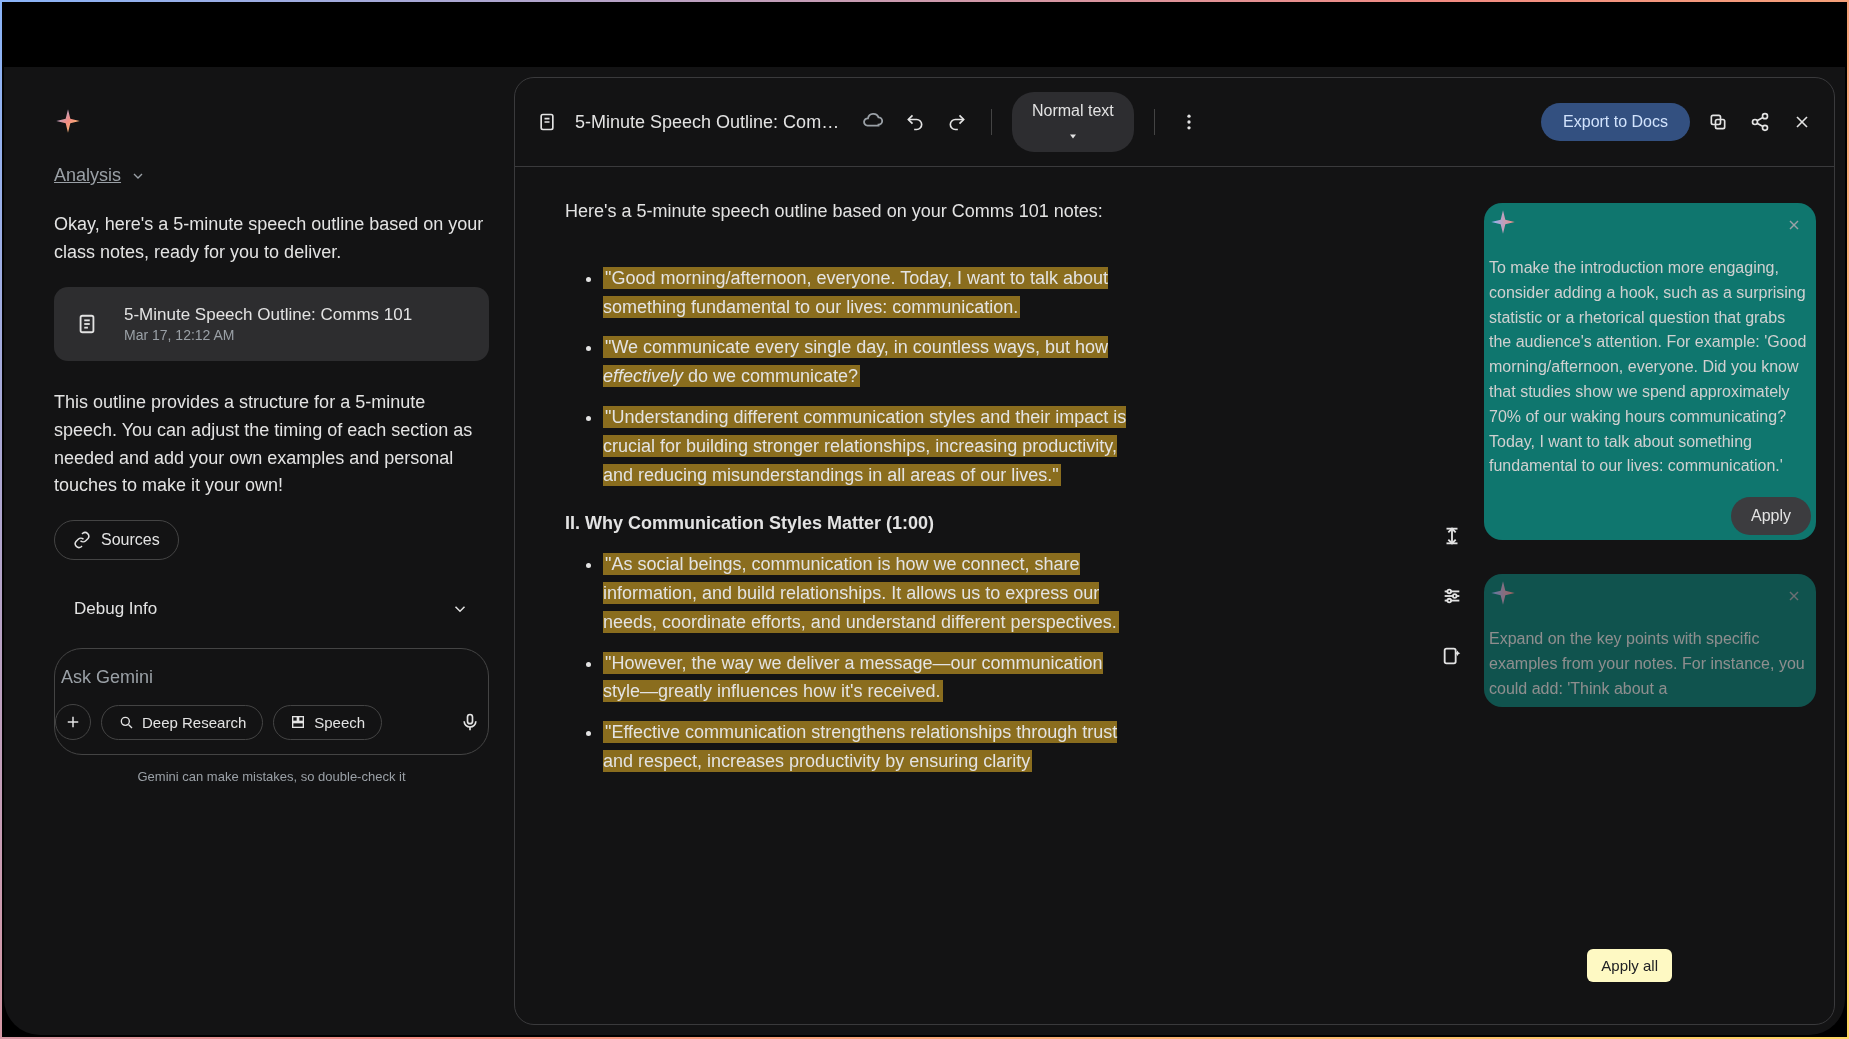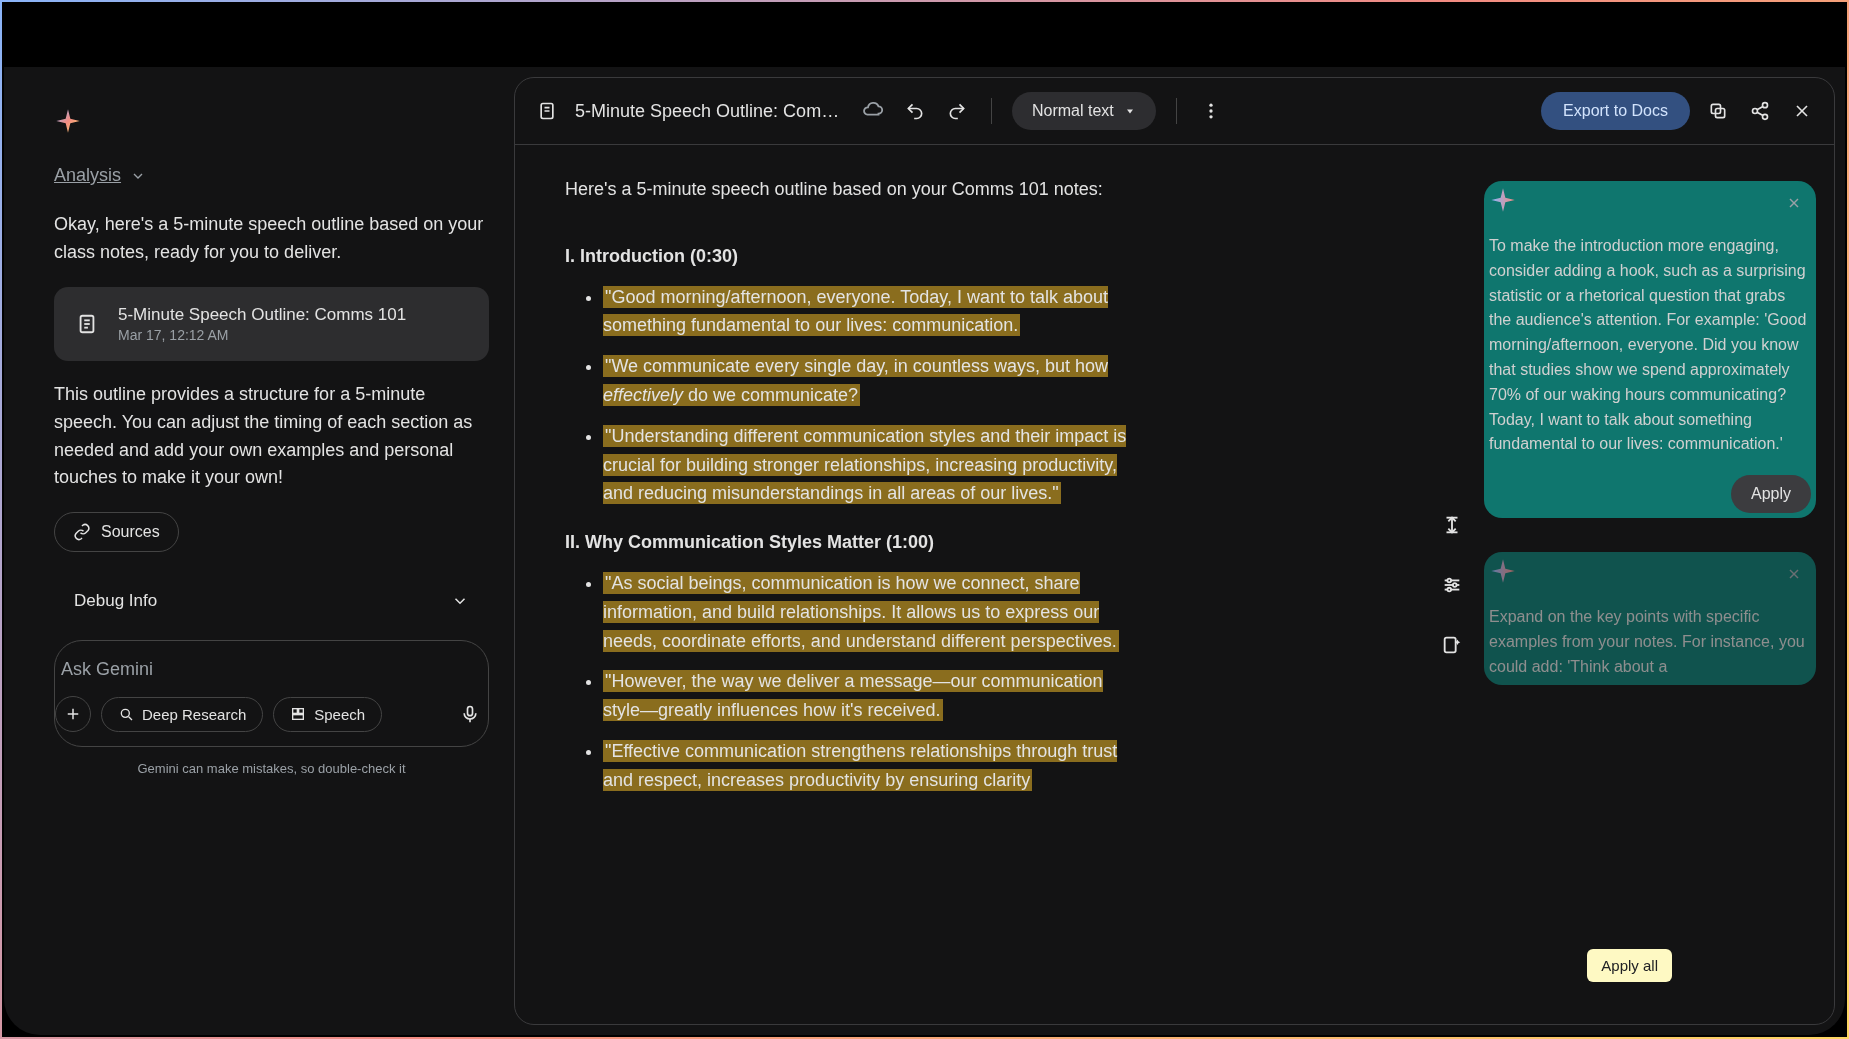--- a/index.html
+++ b/index.html
@@ -54,22 +54,22 @@
     line-height: 1.55;
     color: #e3e3e3;
     margin-bottom: 20px;
   }
   .file-card {
     background: #2d2d2f;
     border-radius: 14px;
     padding: 18px 20px;
     display: flex;
     align-items: center;
-    gap: 18px;
-    margin-bottom: 20px;
+    gap: 24px;
+    margin-bottom: 28px;
   }
   .file-icon-box {
     width: 26px;
     height: 26px;
     display: flex;
     align-items: center;
     justify-content: center;
   }
   .file-title { font-size: 17px; color: #e3e3e3; }
   .file-date { font-size: 14px; color: #9aa0a6; margin-top: 2px; }
@@ -185,20 +185,21 @@
     margin: 0 6px;
   }
   .normal-text {
     background: #2d2d30;
     border-radius: 22px;
     padding: 10px 20px;
     display: flex;
     align-items: center;
     gap: 10px;
     font-size: 16px;
+    flex-direction: column;
   }
   .hdr-spacer { flex: 1; }
   .export-btn {
     background: #335080;
     color: #d2e3fc;
     border-radius: 22px;
     padding: 10px 22px;
     font-size: 16px;
   }
   .doc-body {
@@ -445,21 +446,20 @@
             <svg width="20" height="20" viewBox="0 0 24 24" stroke="#e3e3e3" stroke-width="2">
                 <line x1="6" y1="6" x2="18" y2="18"></line>
                 <line x1="18" y1="6" x2="6" y2="18"></line>
               </svg>
           </div>
         </div>
 
         <div class="doc-body">
           <div class="doc-content">
             <div class="doc-intro">Here's a 5-minute speech outline based on your Comms 101 notes:</div>
-            <div class="sec-h">I. Introduction (0:30)</div>
             <ul class="bullets">
               <li><span class="hl">"Good morning/afternoon, everyone. Today, I want to talk about something fundamental to our lives: communication.</span></li>
               <li><span class="hl"><span>"We communicate every single day, in countless ways, but how </span><span class="italic">effectively</span><span> do we communicate?</span></span></li>
               <li><span class="hl">"Understanding different communication styles and their impact is crucial for building stronger relationships, increasing productivity, and reducing misunderstandings in all areas of our lives."</span></li>
             </ul>
             <div class="sec-h">II. Why Communication Styles Matter (1:00)</div>
             <ul class="bullets">
               <li><span class="hl">"As social beings, communication is how we connect, share information, and build relationships. It allows us to express our needs, coordinate efforts, and understand different perspectives.</span></li>
               <li><span class="hl">"However, the way we deliver a message—our communication style—greatly influences how it's received.</span></li>
               <li><span class="hl">"Effective communication strengthens relationships through trust and respect, increases productivity by ensuring clarity</span></li>

